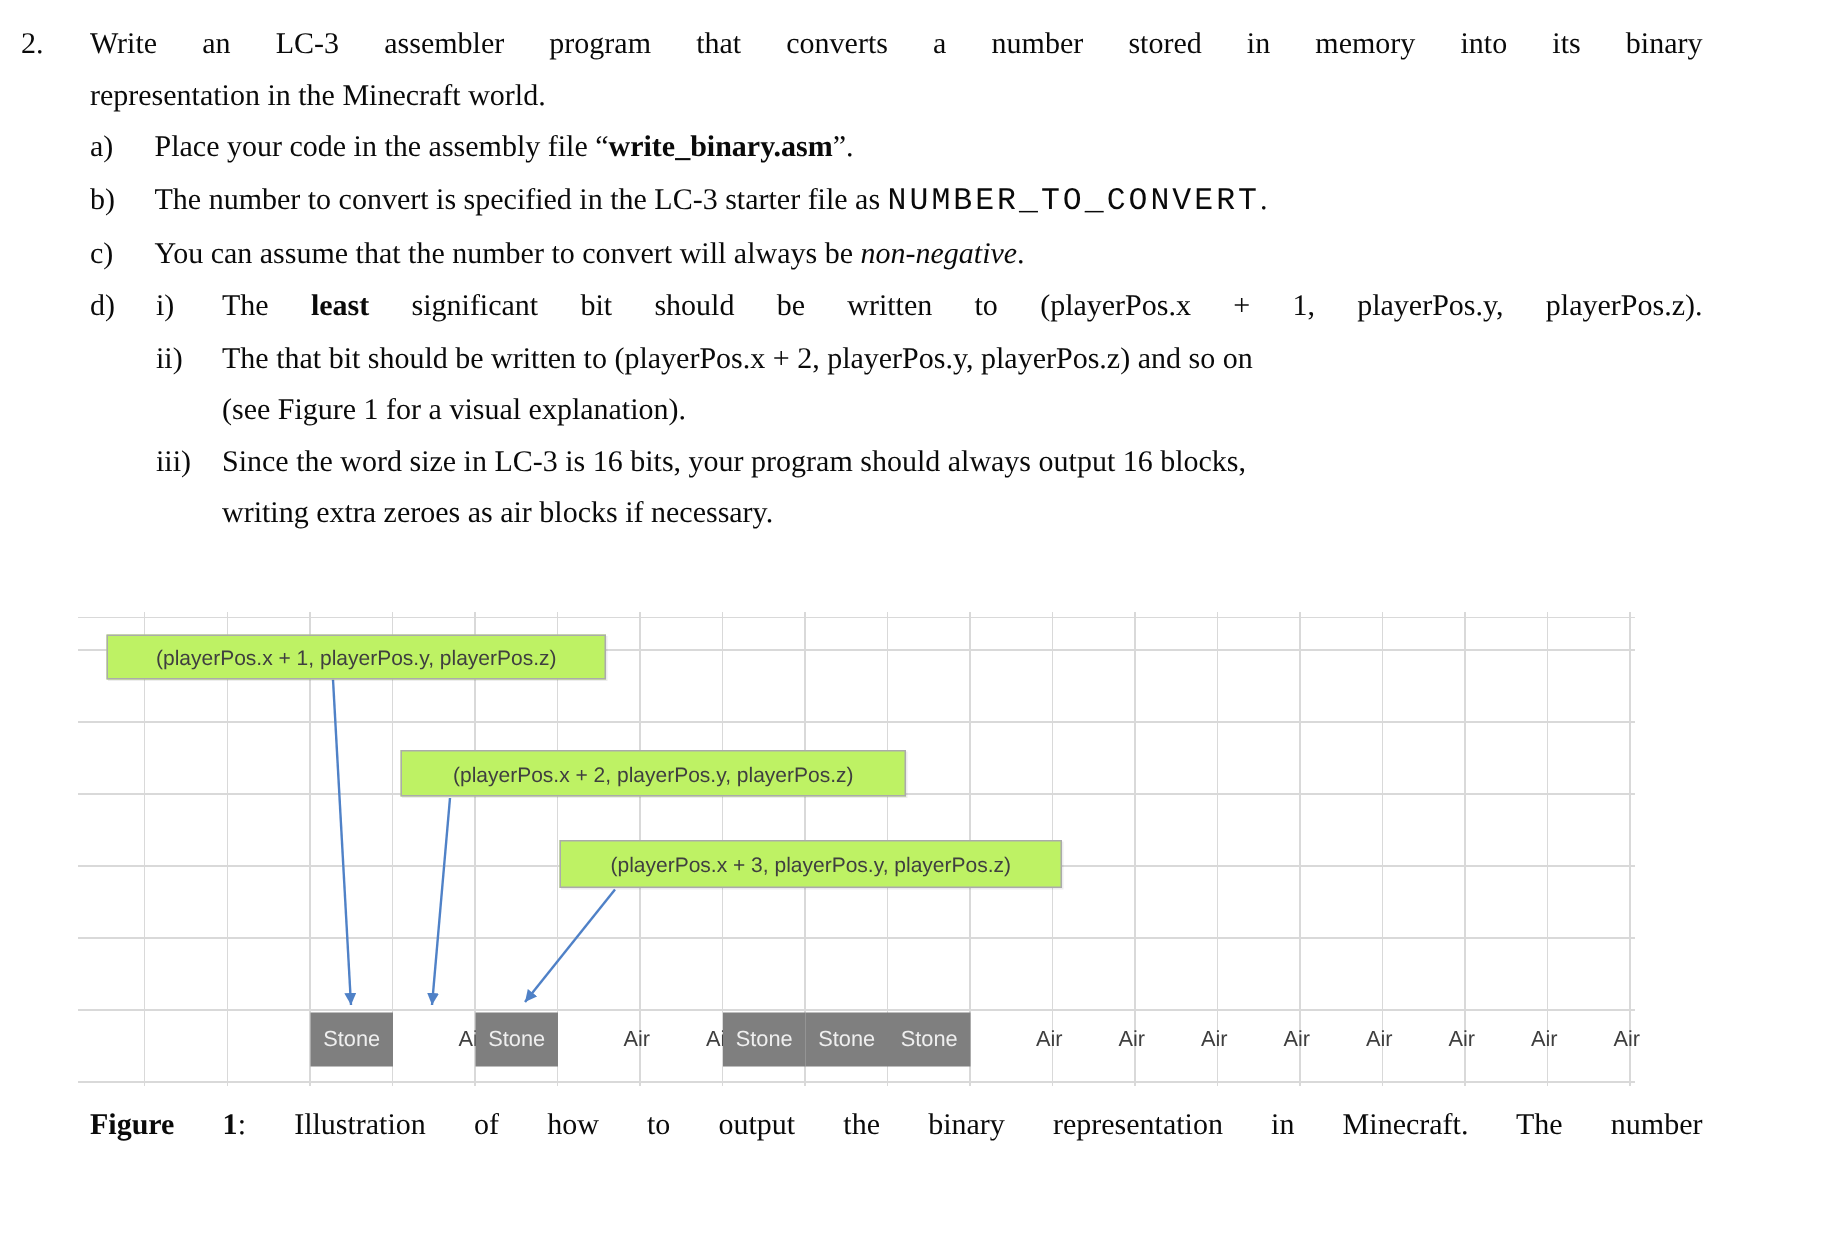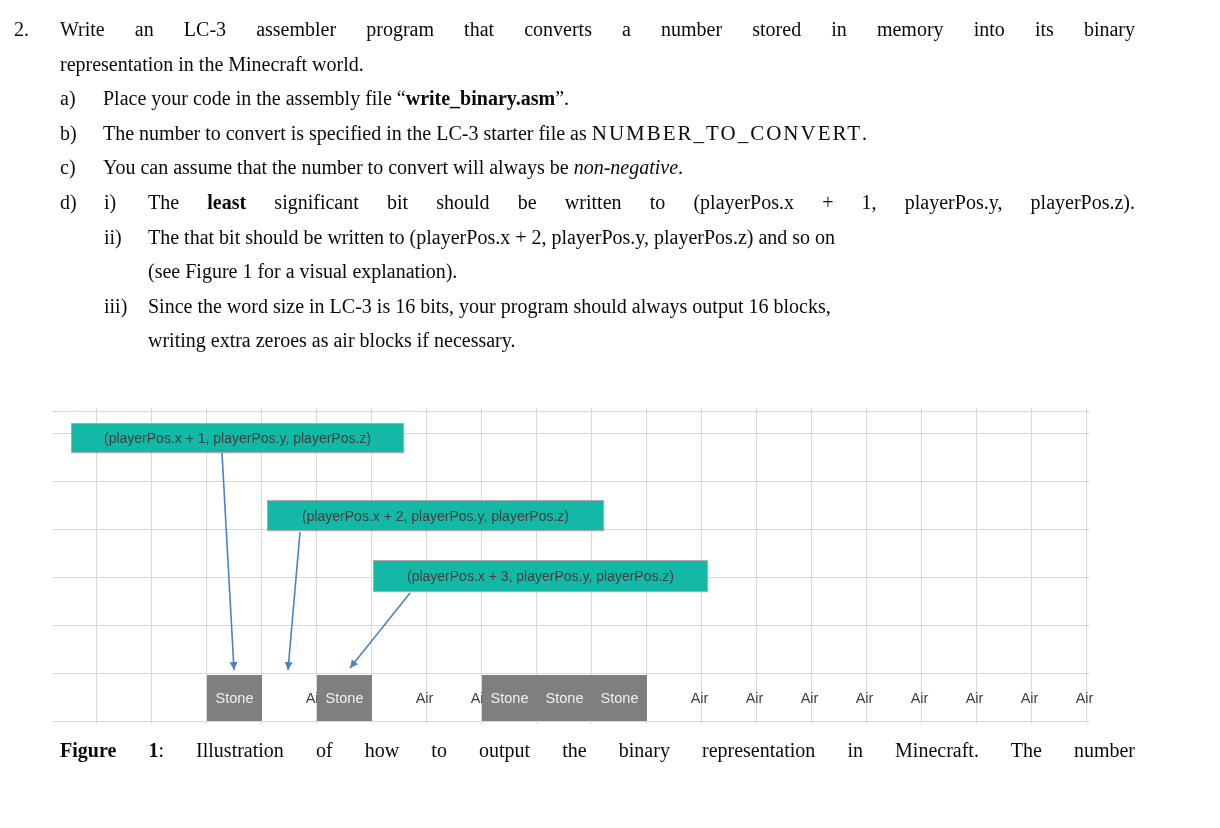--- a/index.html
+++ b/index.html
@@ -24,43 +24,43 @@
   .ind-intro{padding-left:46px;}
   .ind-l1{padding-left:89px;}
   .ind-l2{padding-left:134px;}
   .lbl-num{position:absolute;left:0;top:0;}
   .lbl-1{position:absolute;left:46px;top:0;}
   .lbl-2{position:absolute;left:90px;top:0;}
   .just{text-align:justify;text-align-last:justify;white-space:normal;}
   .b{font-weight:bold;}
   .i{font-style:italic;}
   .mono{
-    font-family:Liberation Serif, serif;
+    font-family:Liberation Mono, monospace;
     font-size:21px;letter-spacing:2px;
   }
   
   .figure{position:absolute;left:52px;top:408px;width:1038px;height:316px;}
   .grid-bg{
     position:absolute;left:0;top:0;right:0;bottom:0;
     background-image:
       linear-gradient(to bottom, transparent 3px, var(--grid-line) 3px, var(--grid-line) 4px, transparent 4px),
       repeating-linear-gradient(to right, transparent 0, transparent 44px, var(--grid-line) 44px, var(--grid-line) 45px, transparent 45px, transparent 55px),
       repeating-linear-gradient(to bottom, transparent 0, transparent 25px, var(--grid-line) 25px, var(--grid-line) 26px, transparent 26px, transparent 48px);
   }
   .block-row{position:absolute;left:0;top:0;width:100%;height:100%;}
   .cell{
-    position:absolute;top:267px;width:55px;height:46px;
+    position:absolute;top:267px;width:55px;height:36px;
     display:flex;align-items:center;justify-content:center;
     font-family:"Liberation Sans","DejaVu Sans",sans-serif;font-size:14.5px;
   }
   .cell.stone{background:var(--stone-bg);color:var(--stone-text);}
   .cell.air{color:var(--air-text);margin-left:25px;}
   .arrow-layer{position:absolute;left:0;top:0;}
   .callout{
-    position:absolute;background:#14b8a6;border:1px solid var(--callout-border);
+    position:absolute;background:#bef264;border:1px solid var(--callout-border);
     box-shadow:1px 1px 0 rgba(0,0,0,0.07);
     display:flex;align-items:center;justify-content:center;
     font-family:"Liberation Sans","DejaVu Sans",sans-serif;font-size:14px;color:var(--callout-text);
     white-space:nowrap;box-sizing:border-box;
   }
   .callout1{left:19px;top:15px;width:333px;height:30px;}
   .callout2{left:215px;top:92px;width:337px;height:31px;}
   .callout3{left:321px;top:152px;width:335px;height:32px;}
   
   .caption{position:absolute;left:60px;top:733px;width:1075px;}

